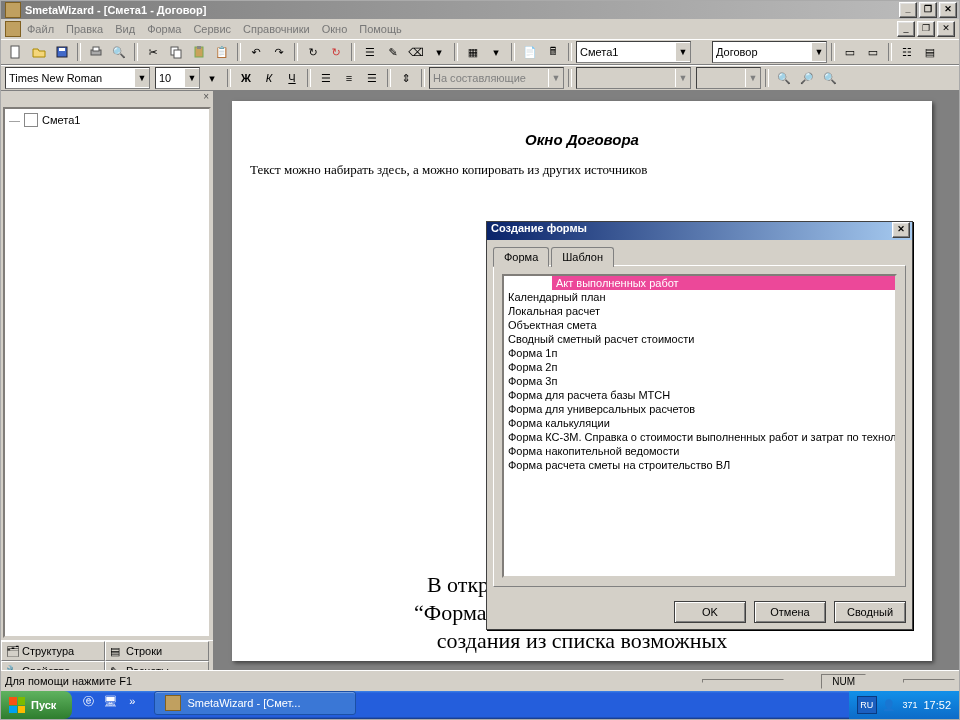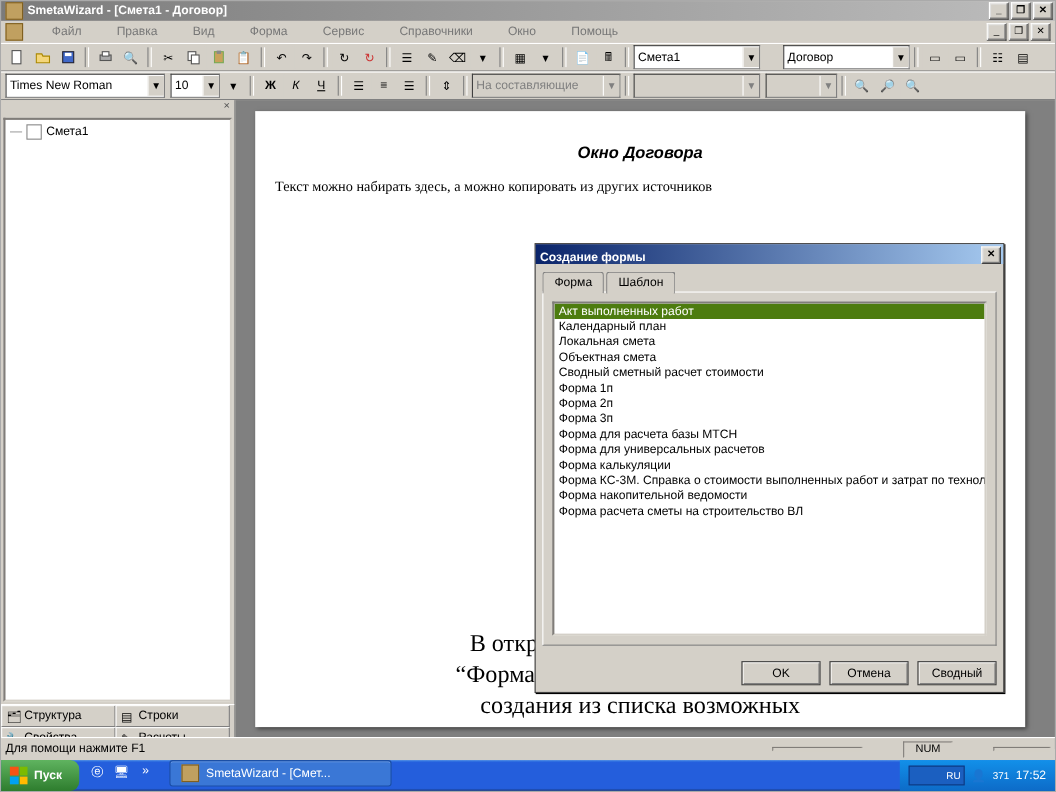--- a/index.html
+++ b/index.html
@@ -6,21 +6,21 @@
   .screen{width:960px;height:720px;position:relative;background:#d4d0c8;overflow:hidden;border:1px solid #aaa;box-sizing:border-box;}
 
   
   .outer-titlebar,.inner-titlebar{height:18px;background:linear-gradient(to right,#7b7b7b,#bdbdbd);color:#fff;display:flex;align-items:center;padding:0 2px 0 4px;font-weight:bold;}
   .outer-titlebar .title,.inner-titlebar .title{flex:1;}
   .winbtn-group{display:flex;gap:2px;}
   .winbtn{width:16px;height:14px;background:#d4d0c8;border:1px solid #fff;border-right-color:#404040;border-bottom-color:#404040;box-shadow:inset -1px -1px 0 #808080,inset 1px 1px 0 #e0e0e0;font-size:9px;line-height:12px;text-align:center;color:#000;}
   .title-icon{width:14px;height:14px;margin-right:4px;display:inline-block;background:#c0a060;border:1px solid #806020;}
 
   
-  .menubar{background:#d4d0c8;height:20px;display:flex;align-items:center;padding-left:4px;color:#777;gap:20px;}
+  .menubar{background:#d4d0c8;height:20px;display:flex;align-items:center;padding-left:4px;color:#777;}
   .menubar .mi{margin-right:12px;}
   .menubar .doc-icon{margin-right:6px;}
   .menubar .spacer{flex:1;}
   .menubar .docwin-btns{display:flex;gap:2px;margin-right:4px;}
 
   
   .toolbar{background:#d4d0c8;height:24px;display:flex;align-items:center;padding:0 4px;border-top:1px solid #fff;border-bottom:1px solid #808080;gap:1px;}
   .tb{width:20px;height:20px;border:1px solid #d4d0c8;display:flex;align-items:center;justify-content:center;}
   .sep{width:2px;height:18px;border-left:1px solid #808080;border-right:1px solid #fff;margin:0 3px;}
   .combo{height:20px;background:#fff;border:1px solid #808080;border-top-color:#404040;border-left-color:#404040;display:flex;align-items:center;padding-left:3px;}
@@ -42,48 +42,48 @@
 
   
   .doc-area{flex:1;background:#808080;position:relative;overflow:hidden;}
   .page{position:absolute;left:18px;top:10px;width:700px;height:560px;background:#fff;box-shadow:2px 2px 4px rgba(0,0,0,.5);}
   .page .heading{text-align:center;font-family:Arial;font-weight:bold;font-style:italic;font-size:15px;margin-top:30px;}
   .page .bodytext{font-family:"Times New Roman";font-size:13px;margin:14px 0 0 18px;}
   .page .caption{position:absolute;left:0;right:0;top:470px;text-align:center;font-family:"Times New Roman";font-size:22px;line-height:28px;padding:0 30px;}
 
   
   .dialog{position:absolute;left:272px;top:130px;width:425px;background:#d4d0c8;border:1px solid #404040;box-shadow:1px 1px 0 #000;}
-  .dlg-title{height:18px;background:linear-gradient(to right,#0a246a,#a6caf0);color:#fff;font-weight:bold;display:flex;align-items:flex-end;padding:0 2px 0 4px;}
+  .dlg-title{height:18px;background:linear-gradient(to right,#0a246a,#a6caf0);color:#fff;font-weight:bold;display:flex;align-items:flex-start;padding:0 2px 0 4px;}
   .dlg-title .t{flex:1;}
   .dlg-body{padding:6px;}
   .dlg-tabs{display:flex;margin-bottom:-1px;}
   .dlg-tab{padding:3px 10px;border:1px solid #808080;border-bottom:none;background:#d4d0c8;border-top-left-radius:3px;border-top-right-radius:3px;position:relative;top:1px;margin-right:2px;}
   .dlg-tab.active{background:#d4d0c8;border-bottom:1px solid #d4d0c8;z-index:2;}
   .tabframe{border:1px solid #fff;border-right-color:#808080;border-bottom-color:#808080;background:#d4d0c8;padding:8px;}
   .listbox{background:#fff;border:2px inset #d4d0c8;height:300px;overflow:hidden;}
   .listbox .row{padding:1px 4px;font-size:11px;white-space:nowrap;overflow:hidden;}
-  .listbox .row.selected{background:#4d7c0f;color:#fff;}
+  .listbox .row.selected{background:#ec4899;color:#fff;margin-left:48px;}
   .dlg-buttons{display:flex;justify-content:flex-end;gap:8px;padding:8px 6px 6px;}
   .btn3d{width:72px;height:22px;background:#d4d0c8;border:1px solid #404040;box-shadow:inset 1px 1px 0 #fff,inset -1px -1px 0 #808080;font-size:11px;}
 
   
   .statusbar{position:absolute;left:0;right:0;bottom:28px;height:20px;background:#d4d0c8;border-top:1px solid #fff;display:flex;align-items:center;padding:0 4px;font-size:11px;gap:33px;}
   .statusbar .msg{flex:1;}
   .statusbar .cell{border:1px inset #d4d0c8;padding:1px 10px;margin-left:4px;font-size:10px;}
 
   
   .taskbar{position:absolute;left:0;right:0;bottom:0;height:28px;background:linear-gradient(to bottom,#3e84e6 0%,#245edc 8%,#245edc 92%,#15377f 100%);display:flex;align-items:flex-start;color:#fff;font-size:11px;}
   .startbtn{height:28px;padding:0 16px 0 8px;background:linear-gradient(to bottom,#5fb35f,#2e7d2e);display:flex;align-items:center;font-weight:bold;border-radius:0 8px 8px 0;}
   .startbtn .winlogo{width:16px;height:16px;margin-right:6px;display:grid;grid-template-columns:1fr 1fr;grid-template-rows:1fr 1fr;gap:1px;}
   .winlogo span:nth-child(1){background:#f65314}.winlogo span:nth-child(2){background:#7cbb00}.winlogo span:nth-child(3){background:#00a1f1}.winlogo span:nth-child(4){background:#ffbb00}
   .ql{display:flex;gap:2px;margin:0 6px;align-items:center;}
   .ql .qlbtn{width:20px;height:20px;display:flex;align-items:center;justify-content:center;}
   .taskbtn{height:22px;background:#3a77d6;border:1px solid #1b4fa6;border-radius:3px;display:flex;align-items:center;padding:0 10px;margin-left:6px;min-width:180px;box-shadow:inset 0 1px 0 rgba(255,255,255,.3);}
   .tray{margin-left:auto;height:28px;background:linear-gradient(to bottom,#1290e9,#0d6bc8);display:flex;align-items:center;padding:0 8px;gap:6px;}
-  .tray .lang{background:#1b5fc0;width:18px;height:16px;font-size:9px;display:flex;align-items:center;justify-content:center;border:1px solid #0a3a80;padding-left:31px;}
+  .tray .lang{background:#1b5fc0;width:18px;height:16px;font-size:9px;display:flex;align-items:center;justify-content:center;border:1px solid #0a3a80;}
   .tray .clock{font-size:11px;}
 </style>
 </head>
 <body>
 
 <div class="screen">
 
   <div class="outer-titlebar">
     <span class="title-icon"></span>
     <span class="title">SmetaWizard - [Смета1 - Договор]</span>
@@ -286,21 +286,21 @@
         </div>
         <div class="dlg-body">
           <div class="dlg-tabs">
             <div class="dlg-tab active">Форма</div>
             <div class="dlg-tab">Шаблон</div>
           </div>
           <div class="tabframe">
             <div class="listbox" id="form-listbox">
                 <div class="row selected">Акт выполненных работ</div>
                 <div class="row">Календарный план</div>
-                <div class="row">Локальная смета</div>
+                <div class="row">Локальная расчет</div>
                 <div class="row">Объектная смета</div>
                 <div class="row">Сводный сметный расчет стоимости</div>
                 <div class="row">Форма 1п</div>
                 <div class="row">Форма 2п</div>
                 <div class="row">Форма 3п</div>
                 <div class="row">Форма для расчета базы МТСН</div>
                 <div class="row">Форма для универсальных расчетов</div>
                 <div class="row">Форма калькуляции</div>
                 <div class="row">Форма КС-3М. Справка о стоимости выполненных работ и затрат по технолог</div>
                 <div class="row">Форма накопительной ведомости</div>

